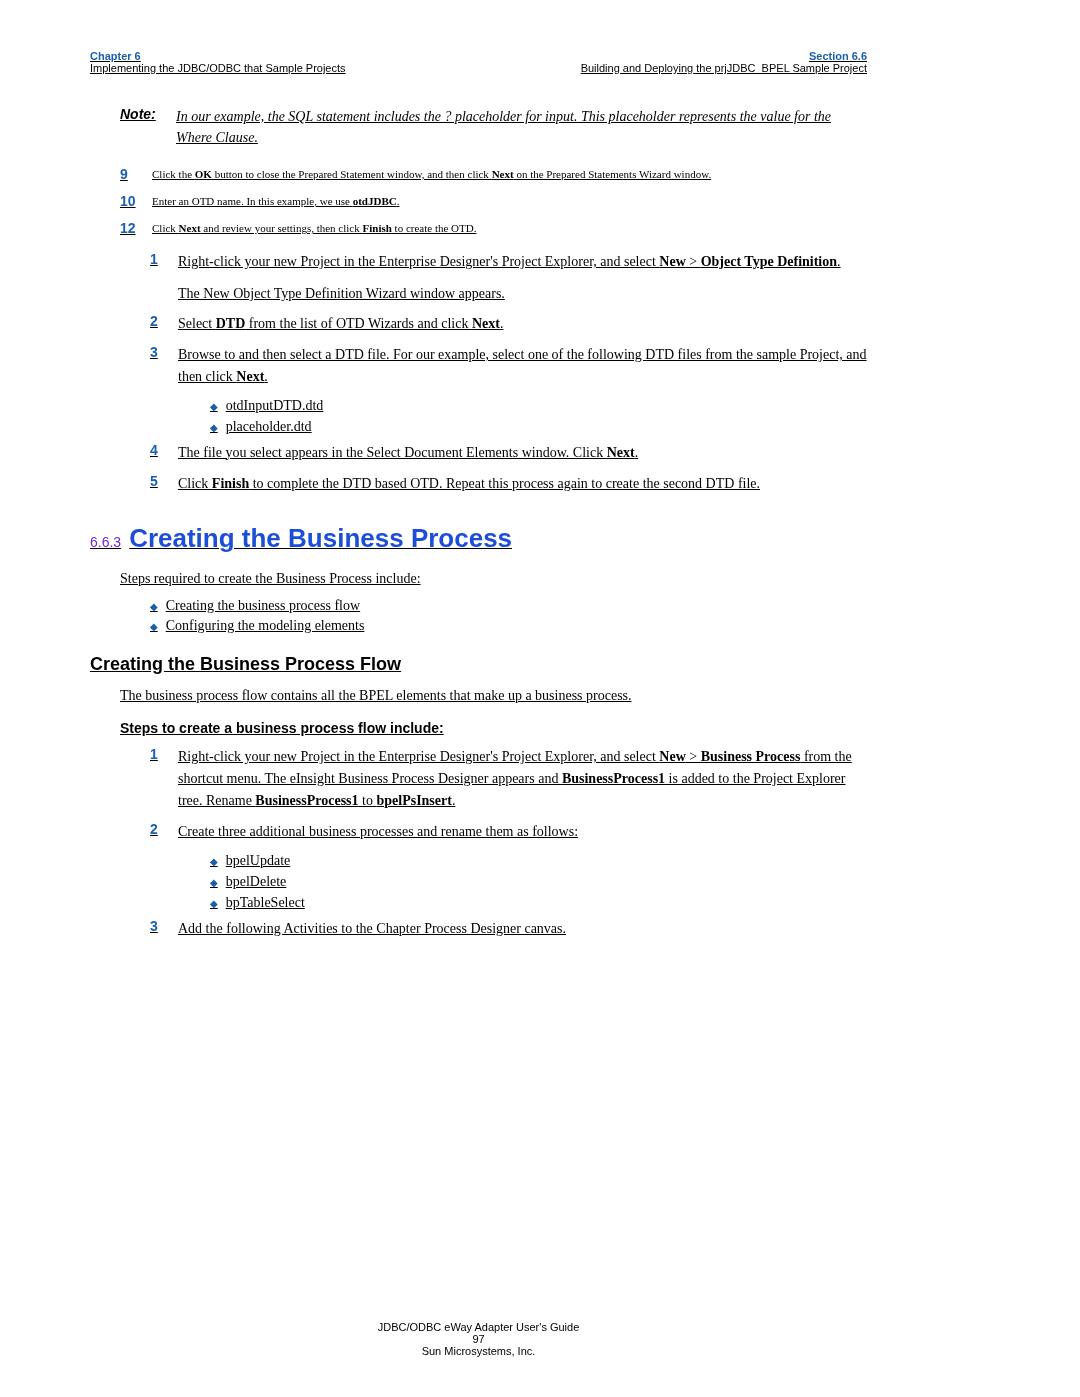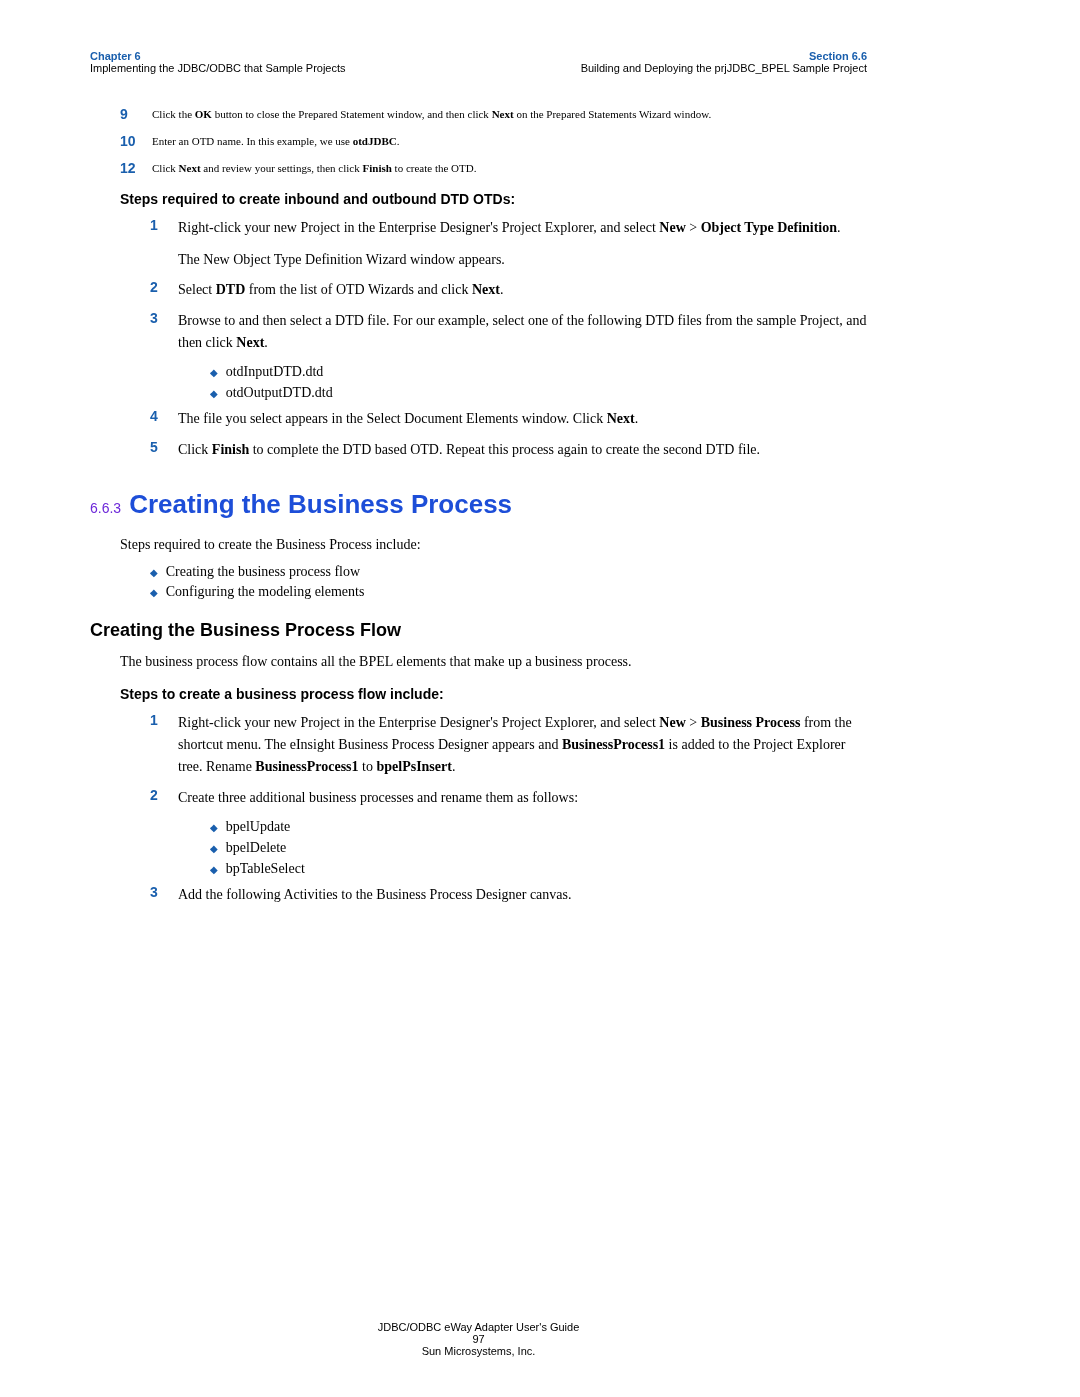--- a/index.html
+++ b/index.html
@@ -10,20 +10,21 @@
       color: #000;
       width: 1080px;
       min-height: 1397px;
       position: relative;
     }
     .page {
       width: 957px;
       min-height: 1397px;
       padding: 50px 90px 60px 90px;
       position: relative;
+      text-decoration: underline;
     }
     
     .page-header {
       display: flex;
       justify-content: space-between;
       align-items: flex-start;
       margin-bottom: 32px;
       border-bottom: none;
     }
     .header-left {
@@ -257,37 +258,40 @@
     <div class="header-left">
       <div class="header-chapter">Chapter 6</div>
       <div class="header-subtitle">Implementing the JDBC/ODBC that Sample Projects</div>
     </div>
     <div class="header-right">
       <div class="header-section">Section 6.6</div>
       <div class="header-subtitle">Building and Deploying the prjJDBC_BPEL Sample Project</div>
     </div>
   </div>
 
+  <div class="note-block">
+    <span class="note-label">Note:</span>
+    <span class="note-text">In our example, the SQL statement includes the ? placeholder for input. This placeholder represents the value for the Where Clause.</span>
+  </div>
 
   <ol class="steps-list">
     <li class="step-item">
       <span class="step-number">9</span>
       <span class="step-content">Click the <b>OK</b> button to close the Prepared Statement window, and then click <b>Next</b> on the Prepared Statements Wizard window.</span>
     </li>
     <li class="step-item">
       <span class="step-number">10</span>
       <span class="step-content">Enter an OTD name. In this example, we use <b>otdJDBC</b>.</span>
     </li>
     <li class="step-item">
       <span class="step-number">12</span>
       <span class="step-content">Click <b>Next</b> and review your settings, then click <b>Finish</b> to create the OTD.</span>
     </li>
   </ol>
 
-  <div class="steps-heading">Steps required to create inbound and outbound DTD OTDs:</div>
 
   <ol class="sub-steps-list">
 
     <li class="sub-step-item">
       <span class="sub-step-number">1</span>
       <span class="sub-step-content">Right-click your new Project in the Enterprise Designer's Project Explorer, and select <b>New</b> &gt; <b>Object Type Definition</b>.</span>
     </li>
     <div class="sub-step-note">The New Object Type Definition Wizard window appears.</div>
 
     <li class="sub-step-item">
@@ -299,21 +303,21 @@
       <span class="sub-step-number">3</span>
       <span class="sub-step-content">Browse to and then select a DTD file. For our example, select one of the following DTD files from the sample Project, and then click <b>Next</b>.</span>
     </li>
     <ul class="bullet-list">
       <li class="bullet-item">
         <span class="bullet-diamond">◆</span>
         <span class="bullet-text">otdInputDTD.dtd</span>
       </li>
       <li class="bullet-item">
         <span class="bullet-diamond">◆</span>
-        <span class="bullet-text">otdOutputDTD.dtd</span>
+        <span class="bullet-text">placeholder.dtd</span>
       </li>
     </ul>
 
     <li class="sub-step-item">
       <span class="sub-step-number">4</span>
       <span class="sub-step-content">The file you select appears in the Select Document Elements window. Click <b>Next</b>.</span>
     </li>
 
     <li class="sub-step-item">
       <span class="sub-step-number">5</span>
@@ -366,21 +370,21 @@
         <span class="bullet-text">bpelDelete</span>
       </li>
       <li class="bullet-item">
         <span class="bullet-diamond">◆</span>
         <span class="bullet-text">bpTableSelect</span>
       </li>
     </ul>
 
     <li class="sub-step-item">
       <span class="sub-step-number">3</span>
-      <span class="sub-step-content">Add the following Activities to the Business Process Designer canvas.</span>
+      <span class="sub-step-content">Add the following Activities to the Chapter Process Designer canvas.</span>
     </li>
 
   </ol>
 
   <div class="page-footer">
     <span class="footer-left">JDBC/ODBC eWay Adapter User's Guide</span>
     <span class="footer-center">97</span>
     <span class="footer-right">Sun Microsystems, Inc.</span>
   </div>
 

